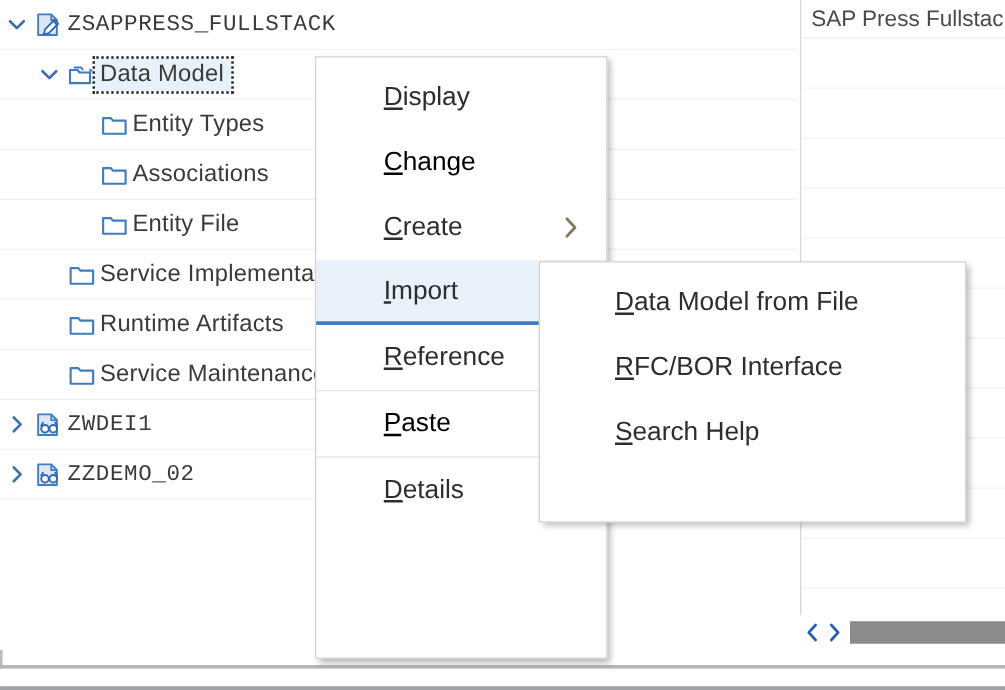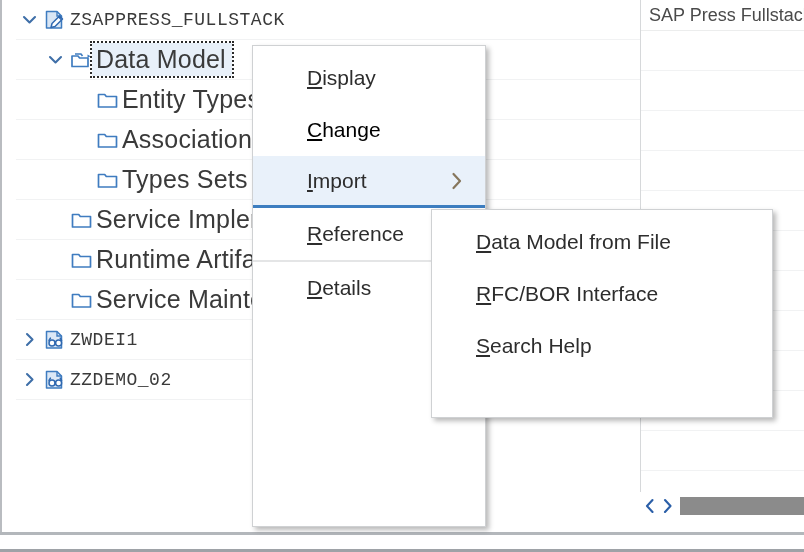--- a/index.html
+++ b/index.html
@@ -43,21 +43,21 @@
   .frame-bottom-inner {
     position: absolute;
     left: 0; bottom: 17px;
     width: 804px; height: 3px;
     background: #b3b7bb;
   }
 
   
   #tree-panel {
     position: absolute;
-    left: 16px; top: 0;
+    left: 0; top: 0;
     width: 638px;
     height: 520px;
     background: #ffffff;
     overflow: hidden;
   }
   .tree-row {
     position: relative;
     height: 40px;
     box-sizing: border-box;
     border-bottom: 1px solid #f1f2f3;
@@ -76,21 +76,21 @@
   .tree-row .twisty svg { display: block; }
   .tree-row .node-icon {
     width: 26px;
     flex: 0 0 26px;
     display: flex;
     align-items: center;
     justify-content: center;
   }
   .tree-row .node-icon svg { display: block; }
   .tree-label {
-    font-size: 25px;
+    font-size: 19px;
     color: #3a3a3a;
     letter-spacing: 0.2px;
     padding-left: 2px;
   }
   .tree-label.mono {
     font-family: "Liberation Mono", "DejaVu Sans Mono", monospace;
     font-size: 18px;
     letter-spacing: 0.5px;
   }
   
@@ -221,21 +221,21 @@
     display: flex;
     align-items: center;
     padding: 0 14px 0 54px;
     box-sizing: border-box;
     font-size: 21px;
     color: #2d2d2d;
     cursor: default;
     white-space: nowrap;
   }
   #submenu .menu-item {
-    padding-left: 44px;
+    padding-left: 60px;
   }
   .menu-item.disabled {
     color: #000000;
   }
   .menu-item.highlighted {
     background: #e9f1fa;
     border-bottom: 3px solid #3d7ec0;
     height: 52px;
   }
   .menu-item .mnemonic {
@@ -322,21 +322,21 @@
       </div>
       <div class="tree-row">
         <div style="flex: 0 0 26px; width: 26px;"></div>
         <div style="flex: 0 0 26px; width: 26px;"></div>
         <div class="twisty"></div>
         <div class="node-icon">
           <svg width="21" height="19" viewBox="0 0 21 19">
             <path d="M1.5 4.5 h6.2 l1.6 2 h10.2 v10.5 h-18 z" fill="#ffffff" stroke="#3f7cc0" stroke-width="1.7" stroke-linejoin="round"></path>
           </svg>
         </div>
-        <span class="tree-label">Types Sets</span>
+        <span class="tree-label">Entity File</span>
       </div>
       <div class="tree-row">
         <div style="flex: 0 0 26px; width: 26px;"></div>
         <div class="twisty"></div>
         <div class="node-icon">
           <svg width="21" height="19" viewBox="0 0 21 19">
             <path d="M1.5 4.5 h6.2 l1.6 2 h10.2 v10.5 h-18 z" fill="#ffffff" stroke="#3f7cc0" stroke-width="1.7" stroke-linejoin="round"></path>
           </svg>
         </div>
         <span class="tree-label">Service Implementation</span>
@@ -438,37 +438,48 @@
     </div>
   </div>
 
   <div class="menu" id="context-menu">
       <div class="menu-item">
         <span><span class="mnemonic">D</span>isplay</span>
       </div>
       <div class="menu-item disabled">
         <span><span class="mnemonic">C</span>hange</span>
       </div>
+      <div class="menu-item">
+        <span><span class="mnemonic">C</span>reate</span>
+        <span class="sub-arrow">
+          <svg width="13" height="20" viewBox="0 0 13 20">
+            <path d="M3.5 3 L10 10 L3.5 17" fill="none" stroke="#86765c" stroke-width="2.2" stroke-linecap="round" stroke-linejoin="round"></path>
+          </svg>
+        </span>
+      </div>
       <div class="menu-item highlighted">
         <span><span class="mnemonic">I</span>mport</span>
         <span class="sub-arrow">
           <svg width="13" height="20" viewBox="0 0 13 20">
             <path d="M3.5 3 L10 10 L3.5 17" fill="none" stroke="#86765c" stroke-width="2.2" stroke-linecap="round" stroke-linejoin="round"></path>
           </svg>
         </span>
       </div>
       <div class="menu-item">
         <span><span class="mnemonic">R</span>eference</span>
         <span class="sub-arrow">
           <svg width="13" height="20" viewBox="0 0 13 20">
             <path d="M3.5 3 L10 10 L3.5 17" fill="none" stroke="#86765c" stroke-width="2.2" stroke-linecap="round" stroke-linejoin="round"></path>
           </svg>
         </span>
       </div>
       <div class="menu-sep"></div>
+      <div class="menu-item disabled">
+        <span><span class="mnemonic">P</span>aste</span>
+      </div>
       <div class="menu-sep"></div>
       <div class="menu-item">
         <span><span class="mnemonic">D</span>etails</span>
       </div>
     </div>
 
   <div class="menu" id="submenu">
       <div class="menu-item">
         <span><span class="mnemonic">D</span>ata Model from File</span>
       </div>

